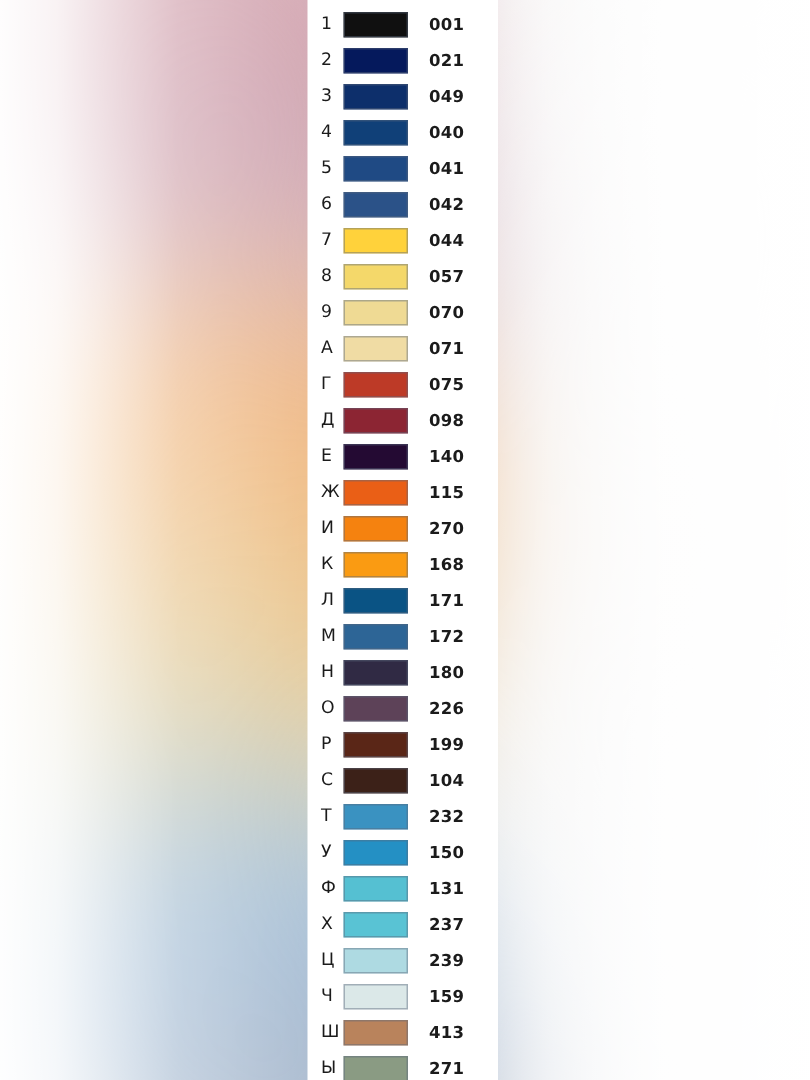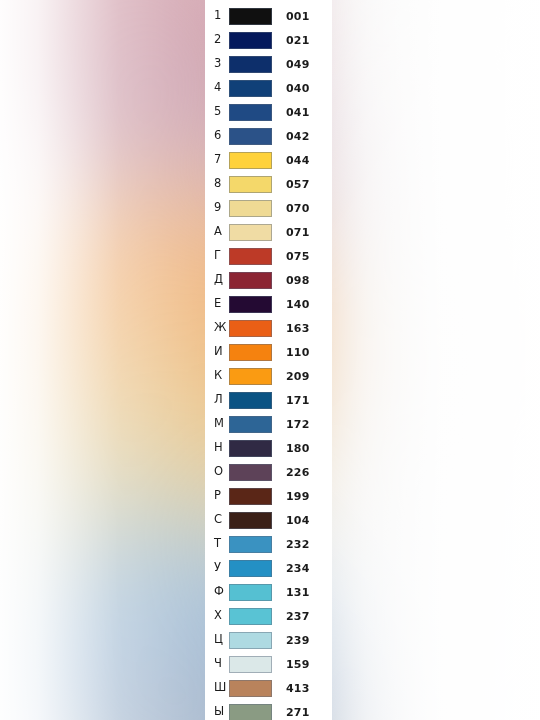--- a/index.html
+++ b/index.html
@@ -189,31 +189,31 @@
           <span class="row-code">098</span>
         </div>
         <div class="legend-row">
           <span class="row-key">Е</span>
           <span class="row-swatch" style="background: rgb(36, 10, 51);"></span>
           <span class="row-code">140</span>
         </div>
         <div class="legend-row">
           <span class="row-key">Ж</span>
           <span class="row-swatch" style="background: rgb(234, 95, 22);"></span>
-          <span class="row-code">163</span>
+          <span class="row-code">115</span>
         </div>
         <div class="legend-row">
           <span class="row-key">И</span>
           <span class="row-swatch" style="background: rgb(245, 130, 15);"></span>
-          <span class="row-code">110</span>
+          <span class="row-code">270</span>
         </div>
         <div class="legend-row">
           <span class="row-key">К</span>
           <span class="row-swatch" style="background: rgb(250, 155, 18);"></span>
-          <span class="row-code">209</span>
+          <span class="row-code">168</span>
         </div>
         <div class="legend-row">
           <span class="row-key">Л</span>
           <span class="row-swatch" style="background: rgb(10, 83, 132);"></span>
           <span class="row-code">171</span>
         </div>
         <div class="legend-row">
           <span class="row-key">М</span>
           <span class="row-swatch" style="background: rgb(45, 101, 150);"></span>
           <span class="row-code">172</span>
@@ -239,21 +239,21 @@
           <span class="row-code">104</span>
         </div>
         <div class="legend-row">
           <span class="row-key">Т</span>
           <span class="row-swatch" style="background: rgb(58, 146, 193);"></span>
           <span class="row-code">232</span>
         </div>
         <div class="legend-row">
           <span class="row-key">У</span>
           <span class="row-swatch" style="background: rgb(36, 144, 196);"></span>
-          <span class="row-code">234</span>
+          <span class="row-code">150</span>
         </div>
         <div class="legend-row">
           <span class="row-key">Ф</span>
           <span class="row-swatch" style="background: rgb(85, 192, 210);"></span>
           <span class="row-code">131</span>
         </div>
         <div class="legend-row">
           <span class="row-key">Х</span>
           <span class="row-swatch" style="background: rgb(89, 195, 212);"></span>
           <span class="row-code">237</span>

